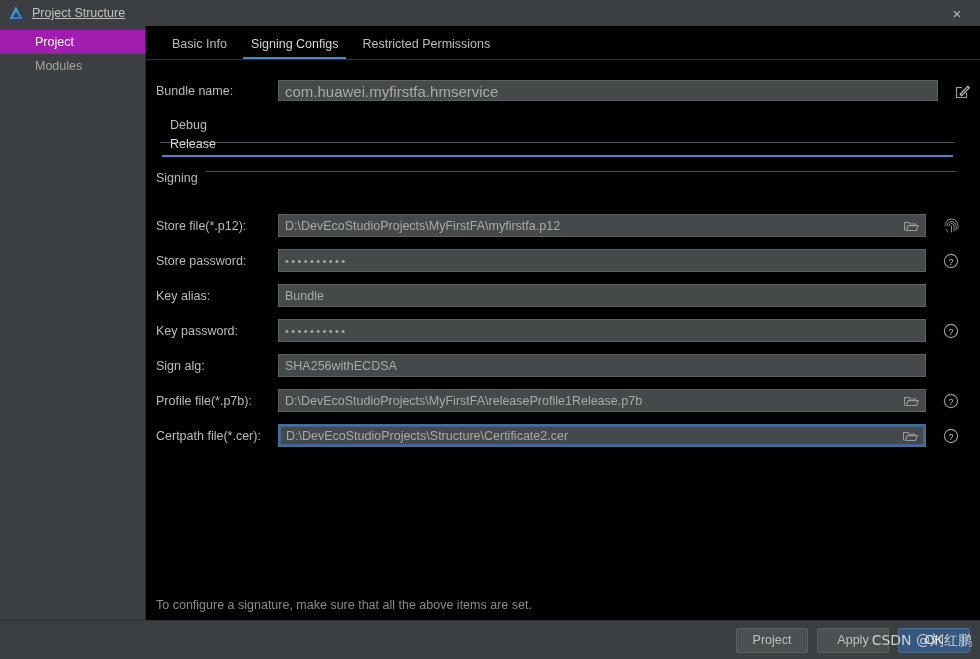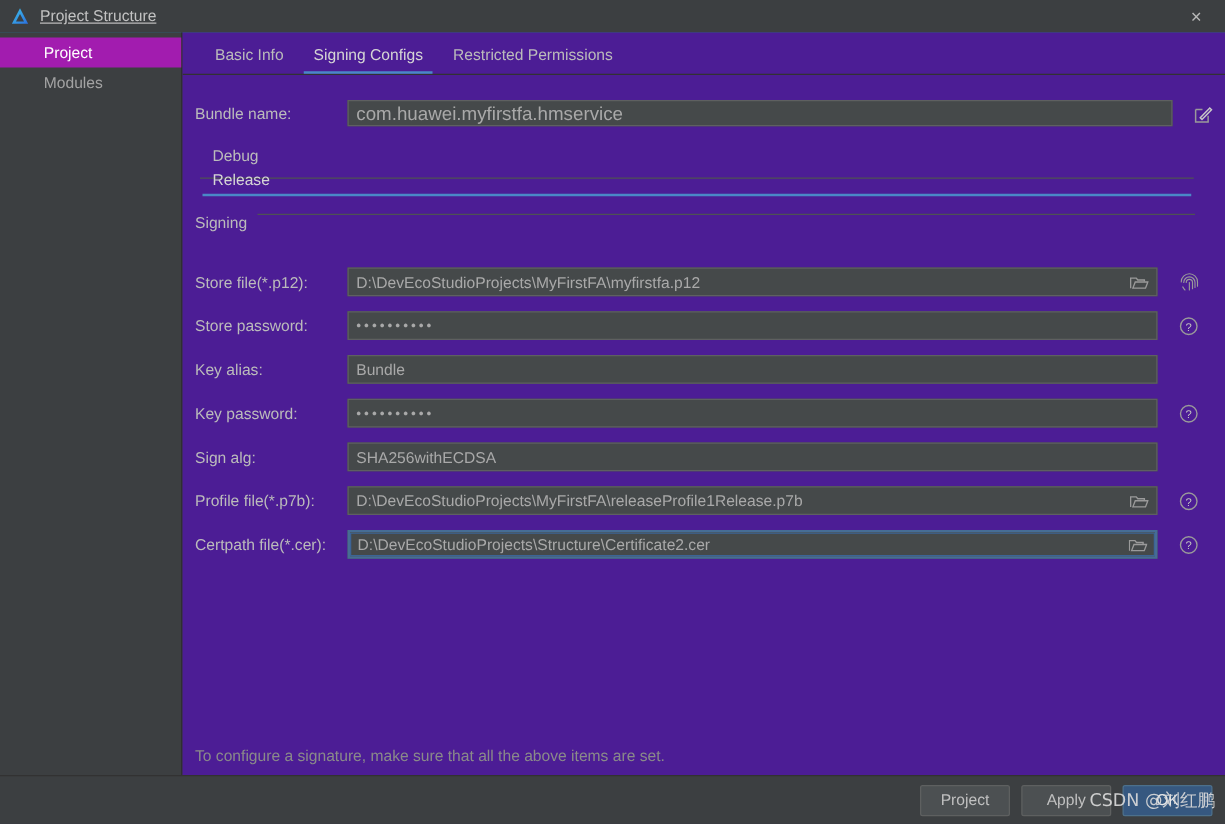--- a/index.html
+++ b/index.html
@@ -70,21 +70,21 @@
   }
   .sidebar-item.selected {
     background: #a21caf;
     color: #ffffff;
   }
 
   
   .main {
     flex: 1 1 auto;
     position: relative;
-    background: #4c1d95;
+    background: #000000;
     overflow: hidden;
   }
 
   
   .top-tabs {
     height: 33px;
     display: flex;
     align-items: flex-end;
     padding-left: 14px;
     border-bottom: 1px solid #323232;

